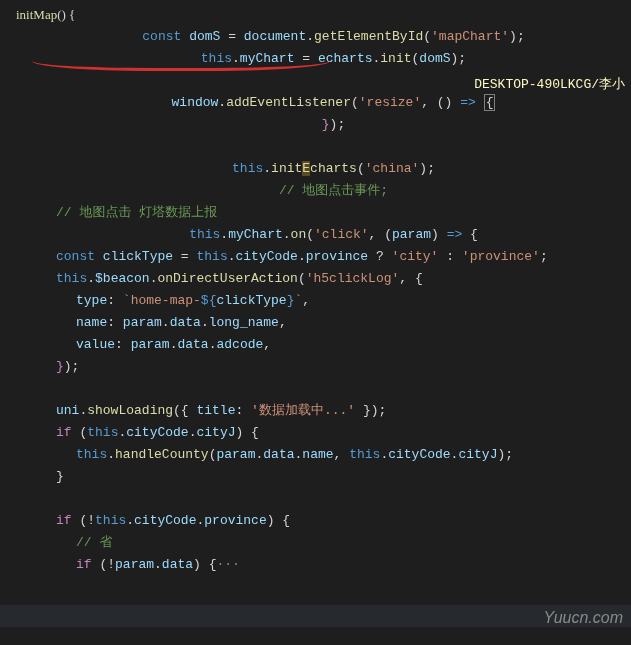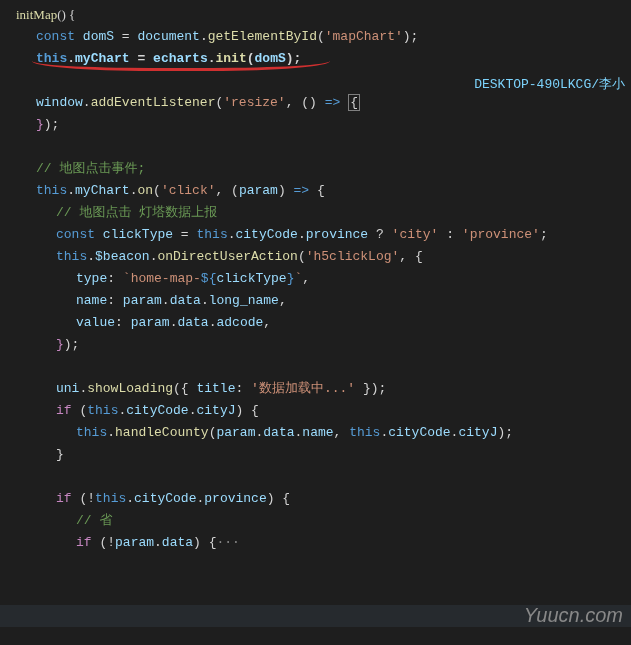--- a/index.html
+++ b/index.html
@@ -9,46 +9,46 @@
     font-size: 13px;
     color: #d4d4d4;
     width: 631px;
     height: 645px;
     overflow: hidden;
     position: relative;
   }
   .editor { padding: 4px 0 0 8px; line-height: 22px; position: relative; }
   .line { white-space: pre; position: relative; }
   .i1 { padding-left: 8px; font-family: Liberation Serif, serif; }
-  .i2 { padding-left: 28px; }
+  .i2 { padding-left: 28px; text-align: center; }
   .i3 { padding-left: 48px; }
   .i4 { padding-left: 68px; }
   .k  { color: #569cd6; }   
   .k2 { color: #c586c0; }   
   .fn { color: #dcdcaa; }   
   .v  { color: #9cdcfe; }   
   .s  { color: #ce9178; }   
   .c  { color: #6a9955; }   
   .p  { color: #d4d4d4; }   
   .hl { background: #5a4a1f; }
   .cursor-box { border: 1px solid #7f7f7f; padding: 0 1px; }
   .underline {
     position: absolute;
     height: 10px;
     border-bottom: 3px solid #d03030;
     border-radius: 0 0 40% 40% / 0 0 100% 100%;
     pointer-events: none;
   }
   .watermark1 {
     position: absolute; right: 6px; top: 75px;
-    color: #7dd3fc; font-size: 13px; 
+    color: #fef9c3; font-size: 13px; 
   }
   .watermark2 {
     position: absolute; right: 8px; bottom: 18px;
-    color: #888; font-size: 20px; font-style: italic;
+    color: #888; font-size: 16px; font-style: italic;
     font-family: Arial, sans-serif;
   }
   .highlight-line {
     position: absolute;
     left: 0; right: 0;
     height: 22px;
     background: rgba(80,100,120,0.18);
     pointer-events: none;
   }
 </style>
@@ -56,38 +56,39 @@
 <body>
 
 <div class="highlight-line" style="top:605px;"></div>
 
 <div class="editor">
 
 <div class="line i1"><span class="fn">initMap</span><span class="p">() {</span></div>
 
 <div class="line i2"><span class="k">const</span> <span class="v">domS</span> <span class="p">=</span> <span class="v">document</span><span class="p">.</span><span class="fn">getElementById</span><span class="p">(</span><span class="s">'mapChart'</span><span class="p">);</span></div>
 
-<div class="line i2" style="position:relative;font-weight:bold;"><span class="k">this</span><span class="p">.</span><span class="v">myChart</span> <span class="p">=</span> <span class="v">echarts</span><span class="p">.</span><span class="fn">init</span><span class="p">(</span><span class="v">domS</span><span class="p">);</span>
+<div class="line i2" style="position:relative;"><span class="k">this</span><span class="p">.</span><span class="v">myChart</span> <span class="p">=</span> <span class="v">echarts</span><span class="p">.</span><span class="fn">init</span><span class="p">(</span><span class="v">domS</span><span class="p">);</span>
   <div class="underline" style="left:24px; width:298px; top:13px;"></div>
 </div>
 
 <div class="line i2"><span class="v">window</span><span class="p">.</span><span class="fn">addEventListener</span><span class="p">(</span><span class="s">'resize'</span><span class="p">, () </span><span class="k">=&gt;</span><span class="p"> </span><span class="cursor-box p">{</span></div>
 
 
 <div class="line i2"><span class="k2">}</span><span class="p">);</span></div>
 
 <div class="line">&nbsp;</div>
 
+<div class="line i2"><span class="k">this</span><span class="p">.</span><span class="fn">init</span><span class="fn hl">E</span><span class="fn">charts</span><span class="p">(</span><span class="s">'china'</span><span class="p">);</span></div>
 
 <div class="line i2"><span class="c">// 地图点击事件;</span></div>
 
 
+<div class="line i3"><span class="c">// 地图点击 灯塔数据上报</span></div>
+
 <div class="line i2"><span class="k">this</span><span class="p">.</span><span class="v">myChart</span><span class="p">.</span><span class="fn">on</span><span class="p">(</span><span class="s">'click'</span><span class="p">, (</span><span class="v">param</span><span class="p">) </span><span class="k">=&gt;</span><span class="p"> {</span></div>
-
-<div class="line i3"><span class="c">// 地图点击 灯塔数据上报</span></div>
 
 <div class="line i3"><span class="k">const</span> <span class="v">clickType</span> <span class="p">=</span> <span class="k">this</span><span class="p">.</span><span class="v">cityCode</span><span class="p">.</span><span class="v">province</span> <span class="p">?</span> <span class="s">'city'</span> <span class="p">:</span> <span class="s">'province'</span><span class="p">;</span></div>
 
 <div class="line i3"><span class="k">this</span><span class="p">.</span><span class="v">$beacon</span><span class="p">.</span><span class="fn">onDirectUserAction</span><span class="p">(</span><span class="s">'h5clickLog'</span><span class="p">, {</span></div>
 
 <div class="line i4"><span class="v">type</span><span class="p">: </span><span class="s">`home-map-</span><span class="k">${</span><span class="v">clickType</span><span class="k">}</span><span class="s">`</span><span class="p">,</span></div>
 
 <div class="line i4"><span class="v">name</span><span class="p">: </span><span class="v">param</span><span class="p">.</span><span class="v">data</span><span class="p">.</span><span class="v">long_name</span><span class="p">,</span></div>
 
 <div class="line i4"><span class="v">value</span><span class="p">: </span><span class="v">param</span><span class="p">.</span><span class="v">data</span><span class="p">.</span><span class="v">adcode</span><span class="p">,</span></div>

